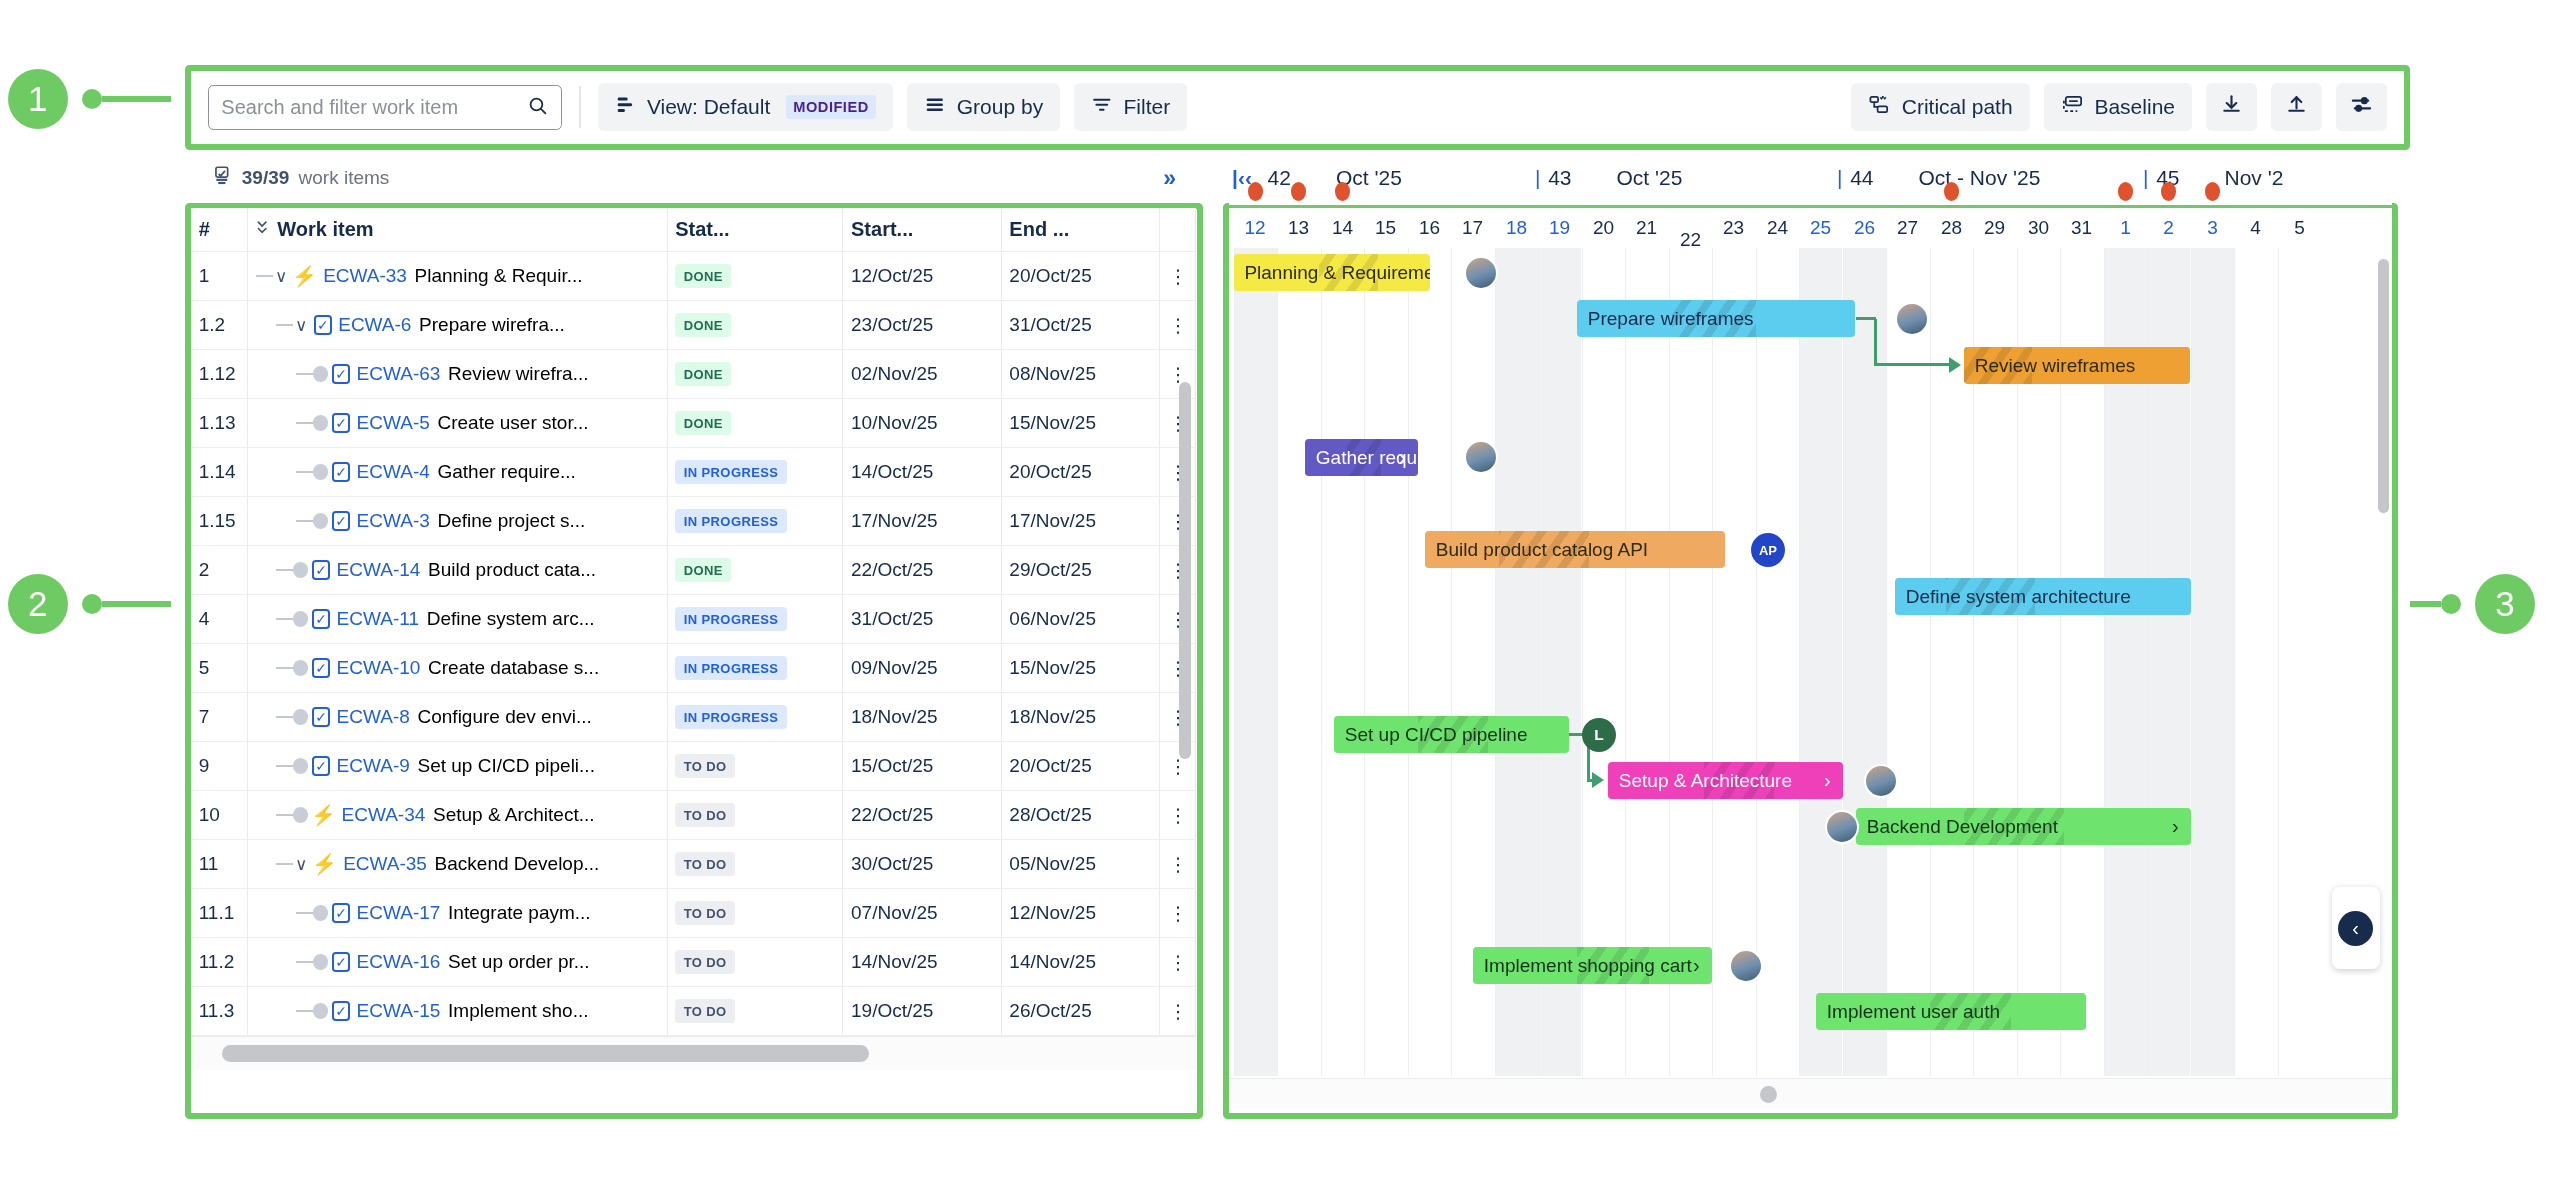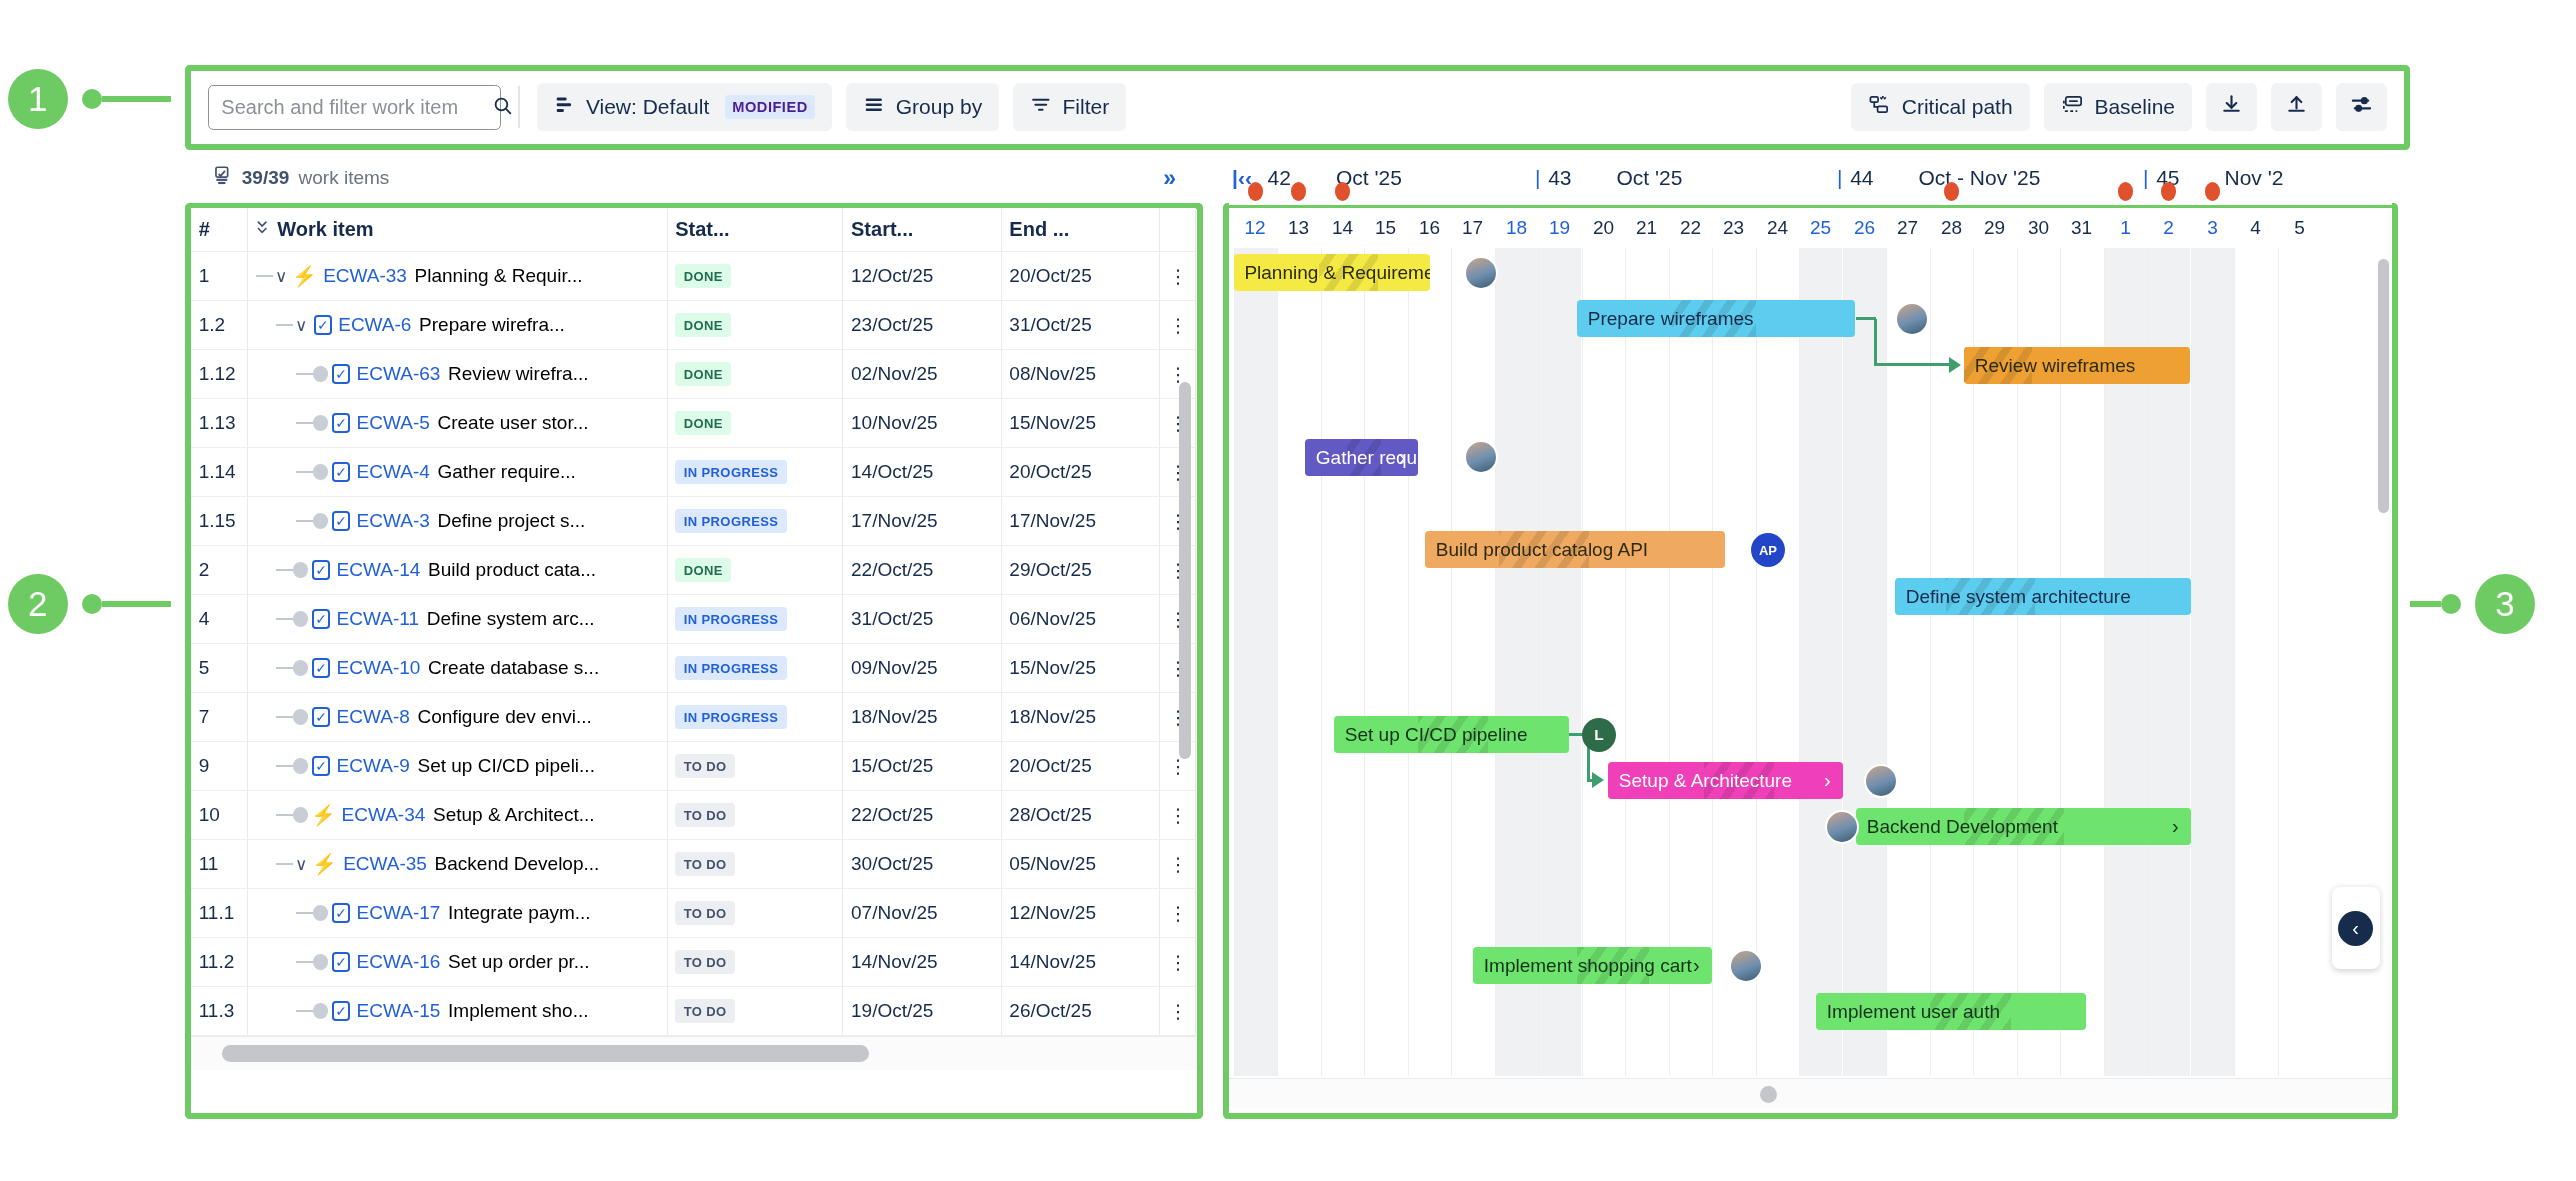--- a/index.html
+++ b/index.html
@@ -30,21 +30,21 @@
   }
 
   
   #toolbar {
     position: absolute; left: 191px; top: 71px;
     width: 2213px; height: 72px;
     display: flex; align-items: center; gap: 0px;
     padding: 0 17px; background:#fff;
   }
   .search-box {
-    width: 293px; height: 45px; border: 1.5px solid #8c9099; border-radius: 5.4px;
+    width: 354px; height: 45px; border: 1.5px solid #8c9099; border-radius: 5.4px;
     display: flex; align-items: center; padding: 0 12.3px; gap: 6.2px; background:#fff;
   }
   .search-box input {
     flex: 1; border: none; outline: none; font-size: 20px;
     color: #6b7280; font-family: "Liberation Sans", sans-serif; background: transparent;
   }
   .search-box input::placeholder { color:#8b9099; }
   .divider-v { width: 1.5px; height: 42px; background: #e2e5ea; margin: 0 17px; }
   .tb-btn {
     height: 48px; border-radius: 6.2px; background: #f1f3f5;
@@ -649,21 +649,21 @@
         <div class="day we" style="left: 4.6px; width: 43px;">12</div>
         <div class="day" style="left: 48px; width: 43px;">13</div>
         <div class="day" style="left: 92px; width: 43px;">14</div>
         <div class="day" style="left: 135px; width: 43px;">15</div>
         <div class="day" style="left: 179px; width: 43px;">16</div>
         <div class="day" style="left: 222px; width: 43px;">17</div>
         <div class="day we" style="left: 266px; width: 43px;">18</div>
         <div class="day we" style="left: 309px; width: 43px;">19</div>
         <div class="day" style="left: 353px; width: 43px;">20</div>
         <div class="day" style="left: 396px; width: 43px;">21</div>
-        <div class="day" style="left: 440px; width: 43px;">22</div>
+        <div class="day" style="left: 440px; width: 43px; margin-top: 12px;">22</div>
         <div class="day" style="left: 483px; width: 43px;">23</div>
         <div class="day" style="left: 527px; width: 43px;">24</div>
         <div class="day we" style="left: 570px; width: 43px;">25</div>
         <div class="day we" style="left: 614px; width: 43px;">26</div>
         <div class="day" style="left: 657px; width: 43px;">27</div>
         <div class="day" style="left: 701px; width: 43px;">28</div>
         <div class="day" style="left: 744px; width: 43px;">29</div>
         <div class="day" style="left: 788px; width: 43px;">30</div>
         <div class="day" style="left: 831px; width: 43px;">31</div>
         <div class="day we" style="left: 875px; width: 43px;">1</div>

